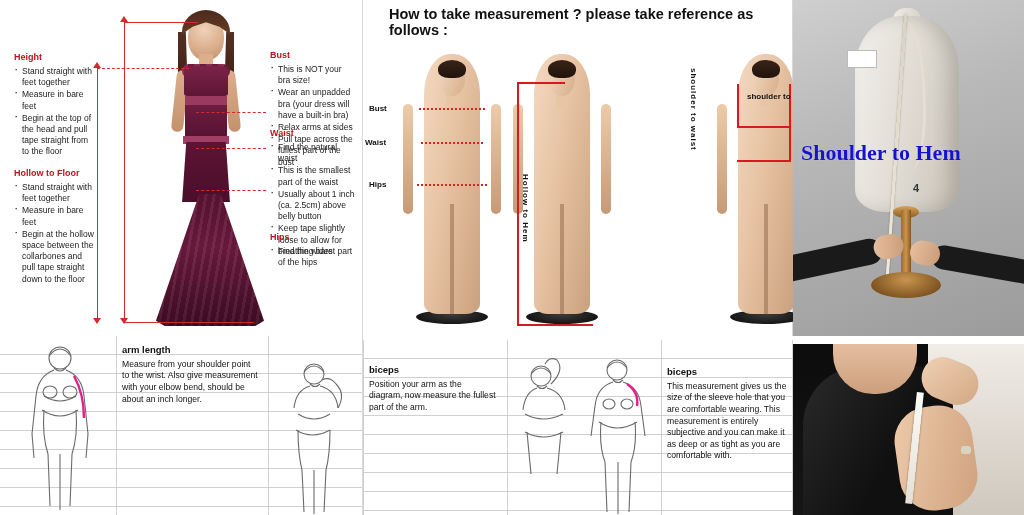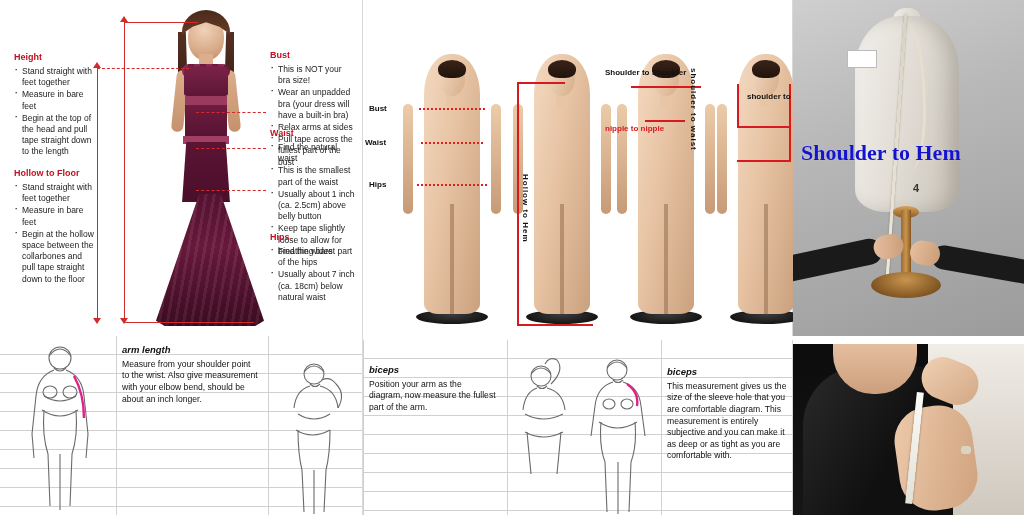--- a/index.html
+++ b/index.html
@@ -221,21 +221,21 @@
       #ffffff;
   }
   .bot-left{left:0;top:336px;width:362px;height:179px;border-right:1px solid #d8d8d8;}
   .bot-mid{left:363px;top:340px;width:429px;height:179px;border-right:1px solid #d8d8d8;}
   .vrule{position:absolute;top:0;bottom:0;width:1px;background:#d0d0d0;}
 
   .figbox{position:absolute;}
   .fig-svg{display:block;}
 
   .note{position:absolute;font-size:8.6px;color:#111;line-height:1.35;}
-  .note .nt{font-weight:bold;font-size:9.5px;display:block;margin-bottom:2px;font-style:italic;}
+  .note .nt{font-weight:bold;font-size:9.5px;display:block;margin-bottom:2px;}
 
   
   .photo-armhole{
     position:absolute;left:793px;top:344px;width:231px;height:171px;
     background:linear-gradient(180deg,#0c0c0c 0%,#161616 100%);
     overflow:hidden;
   }
   .ph-shoulder{
     position:absolute;left:10px;top:22px;width:150px;height:150px;border-radius:60px 40px 0 0;
     background:linear-gradient(120deg,#2a2a2a 0%,#101010 60%);
@@ -302,21 +302,21 @@
 
     <div class="dash-h" style="left:196px;top:112px;width:70px;"></div>
     <div class="dash-h" style="left:196px;top:148px;width:70px;"></div>
     <div class="dash-h" style="left:196px;top:190px;width:70px;"></div>
 
     <div class="lbl" style="left:14px;top:52px;width:78px;">
       <span class="hd">Height</span>
       <ul>
         <li>Stand straight with feet together</li>
         <li>Measure in bare feet</li>
-        <li>Begin at the top of the head and pull tape straight down to the length</li>
+        <li>Begin at the top of the head and pull tape straight from to the floor</li>
       </ul>
     </div>
 
     <div class="lbl" style="left:14px;top:168px;width:82px;">
       <span class="hd">Hollow to Floor</span>
       <ul>
         <li>Stand straight with feet together</li>
         <li>Measure in bare feet</li>
         <li>Begin at the hollow space between the collarbones and pull tape straight down to the floor</li>
       </ul>
@@ -339,26 +339,26 @@
         <li>This is the smallest part of the waist</li>
         <li>Usually about 1 inch (ca. 2.5cm) above belly button</li>
         <li>Keep tape slightly loose to allow for breathing bare</li>
       </ul>
     </div>
 
     <div class="lbl" style="left:270px;top:232px;width:86px;">
       <span class="hd">Hips</span>
       <ul>
         <li>Find the widest part of the hips</li>
-        <li>Usually about 7 inch (ca. 18cm) below natural waist</li>
       </ul>
     </div>
   </div>
 
   <div class="panel-mann">
+    <div class="mann-title">How to take measurement ?  please take reference as follows :</div>
 
     <div class="mann" style="left:34px;width:110px;height:300px;">
       <div class="m-base"></div>
         <div class="m-body"></div>
         <div class="m-leg-split"></div>
       <div class="m-neck"></div>
         <div class="m-head"></div>
         <div class="m-hair"></div>
       <div class="m-armL"></div>
         <div class="m-armR"></div>
@@ -378,34 +378,20 @@
         <div class="m-head"></div>
         <div class="m-hair"></div>
       <div class="m-armL"></div>
         <div class="m-armR"></div>
       <div class="vtape" style="left:10px;top:58px;height:244px;"></div>
       <div class="tape-solid" style="left:10px;top:58px;width:48px;"></div>
       <div class="tape-solid" style="left:10px;top:300px;width:76px;"></div>
       <div class="vlabel" style="left:14px;top:150px;">Hollow to Hem</div>
     </div>
 
-    <div class="mann" style="left:248px;width:110px;height:300px;">
-      <div class="m-base"></div>
-        <div class="m-body"></div>
-        <div class="m-leg-split"></div>
-      <div class="m-neck"></div>
-        <div class="m-head"></div>
-        <div class="m-hair"></div>
-      <div class="m-armL"></div>
-        <div class="m-armR"></div>
-      <div class="tape-solid" style="left:20px;top:62px;width:70px;"></div>
-      <div class="tape-solid" style="left:34px;top:96px;width:40px;"></div>
-      <div class="m-lab" style="left:-6px;top:44px;">Shoulder to Shoulder</div>
-      <div class="m-lab m-lab-red" style="left:-6px;top:100px;">nipple to nipple</div>
-    </div>
 
     <div class="mann" style="left:348px;width:110px;height:300px;">
       <div class="m-base"></div>
         <div class="m-body"></div>
         <div class="m-leg-split"></div>
       <div class="m-neck"></div>
         <div class="m-head"></div>
         <div class="m-hair"></div>
       <div class="m-armL"></div>
         <div class="m-armR"></div>
@@ -526,21 +512,21 @@
           <path d="M26 68 q-2 24 4 40 l2 50"></path>
           <path d="M60 68 q2 24 -4 40 l-2 50"></path>
           <path d="M43 108 l0 52"></path>
         </g>
         <path d="M52 30 q12 8 10 22" fill="none" stroke="#e0218a" stroke-width="2.4"></path>
       </svg>
     </div>
 
     <div class="note" style="left:304px;top:26px;width:120px;">
       <span class="nt">biceps</span>
-      <span>This measurement gives us the size of the sleeve hole that you are comfortable diagram. This measurement is entirely subjective and you can make it as deep or as tight as you are comfortable with.</span>
+      <span>This measurement gives us the size of the sleeve hole that you are comfortable wearing. This measurement is entirely subjective and you can make it as deep or as tight as you are comfortable with.</span>
     </div>
   </div>
 
   <div class="photo-armhole">
     <div class="ph-bg"></div>
     <div class="ph-shoulder"></div>
     <div class="ph-neckskin"></div>
     <div class="ph-arm"></div>
     <div class="ph-hand"></div>
     <div class="ph-tape"></div>

